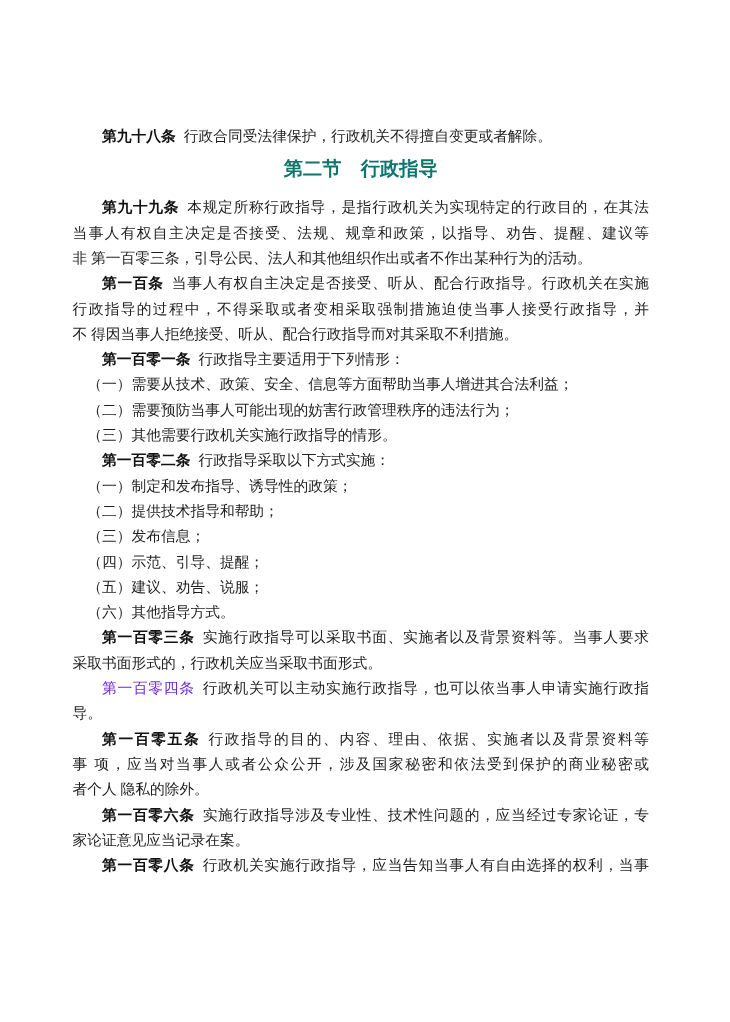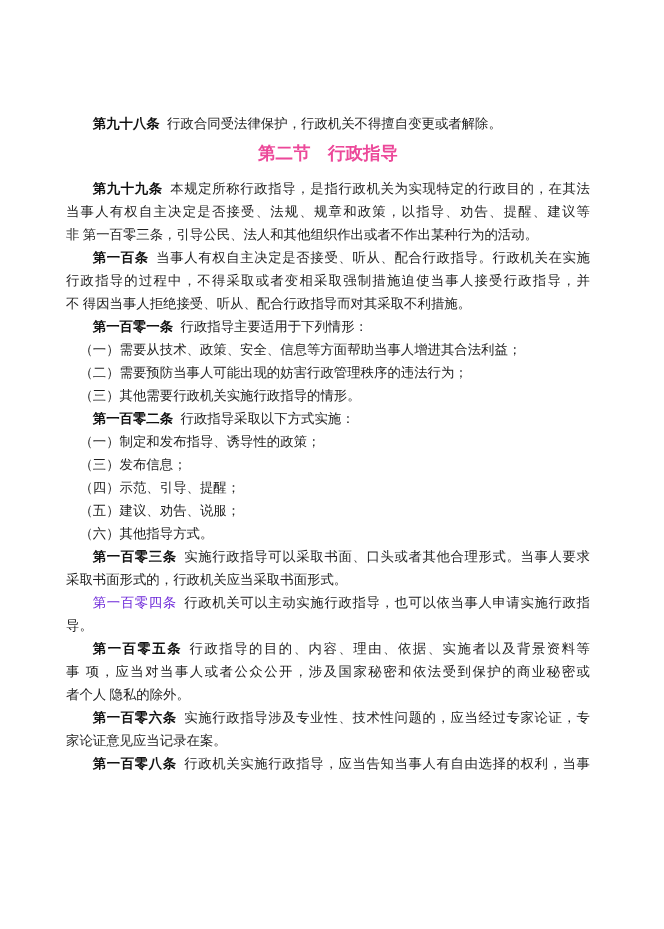--- a/index.html
+++ b/index.html
@@ -40,21 +40,21 @@
     color: #111111;
     margin-right: 0.55em;
   }
   .lead.regular { font-weight: normal; color: #6d28d9; }
   .heading {
     font-family: "Liberation Sans", "DejaVu Sans", sans-serif;
     font-weight: bold;
     font-size: 17.5px;
     line-height: 24px;
     text-align: center;
-    color: #ec4899;
+    color: #0f766e;
     margin: 6px 0 12px 0;
   }
 </style>
 </head>
 <body>
 
 <div class="page">
   <div class="content" id="doc-content">
       <div class="para">
         <div class="line indent"><span class="lead">第九十八条</span><span>行政合同受法律保护，行政机关不得擅自变更或者解除。</span></div>
@@ -82,33 +82,36 @@
       <div class="para">
         <div class="line list"><span>（三）其他需要行政机关实施行政指导的情形。</span></div>
       </div>
       <div class="para">
         <div class="line indent"><span class="lead">第一百零二条</span><span>行政指导采取以下方式实施：</span></div>
       </div>
       <div class="para">
         <div class="line list"><span>（一）制定和发布指导、诱导性的政策；</span></div>
       </div>
       <div class="para">
+        <div class="line list"><span>（二）提供技术指导和帮助；</span></div>
+      </div>
+      <div class="para">
         <div class="line list"><span>（三）发布信息；</span></div>
       </div>
       <div class="para">
         <div class="line list"><span>（四）示范、引导、提醒；</span></div>
       </div>
       <div class="para">
         <div class="line list"><span>（五）建议、劝告、说服；</span></div>
       </div>
       <div class="para">
         <div class="line list"><span>（六）其他指导方式。</span></div>
       </div>
       <div class="para">
-        <div class="line justify indent"><span class="lead">第一百零三条</span><span>实施行政指导可以采取书面、口头或者其他合理形式。当事人要求</span></div>
+        <div class="line justify indent"><span class="lead">第一百零三条</span><span>实施行政指导可以采取书面、实施者以及背景资料等。当事人要求</span></div>
         <div class="line"><span>采取书面形式的，行政机关应当采取书面形式。</span></div>
       </div>
       <div class="para">
         <div class="line justify indent"><span class="lead regular">第一百零四条</span><span>行政机关可以主动实施行政指导，也可以依当事人申请实施行政指</span></div>
         <div class="line"><span>导。</span></div>
       </div>
       <div class="para">
         <div class="line justify indent"><span class="lead">第一百零五条</span><span>行政指导的目的、内容、理由、依据、实施者以及背景资料等</span></div>
         <div class="line justify"><span>事 项，应当对当事人或者公众公开，涉及国家秘密和依法受到保护的商业秘密或</span></div>
         <div class="line"><span>者个人 隐私的除外。</span></div>

